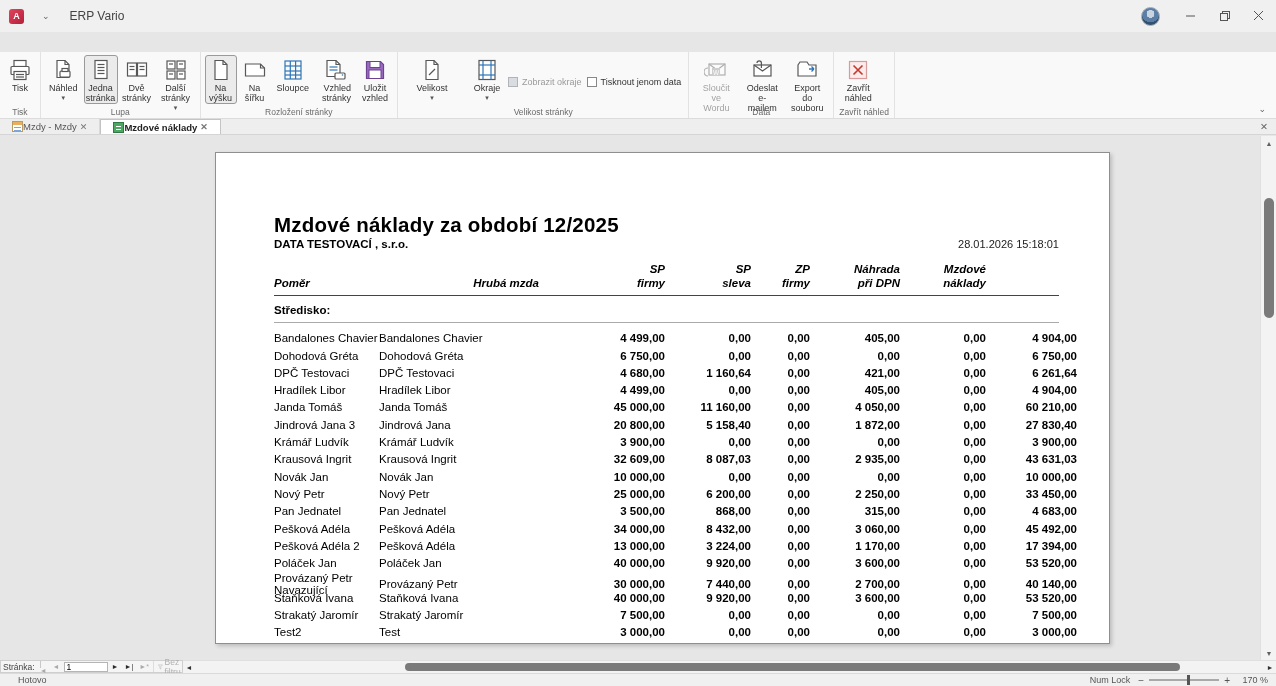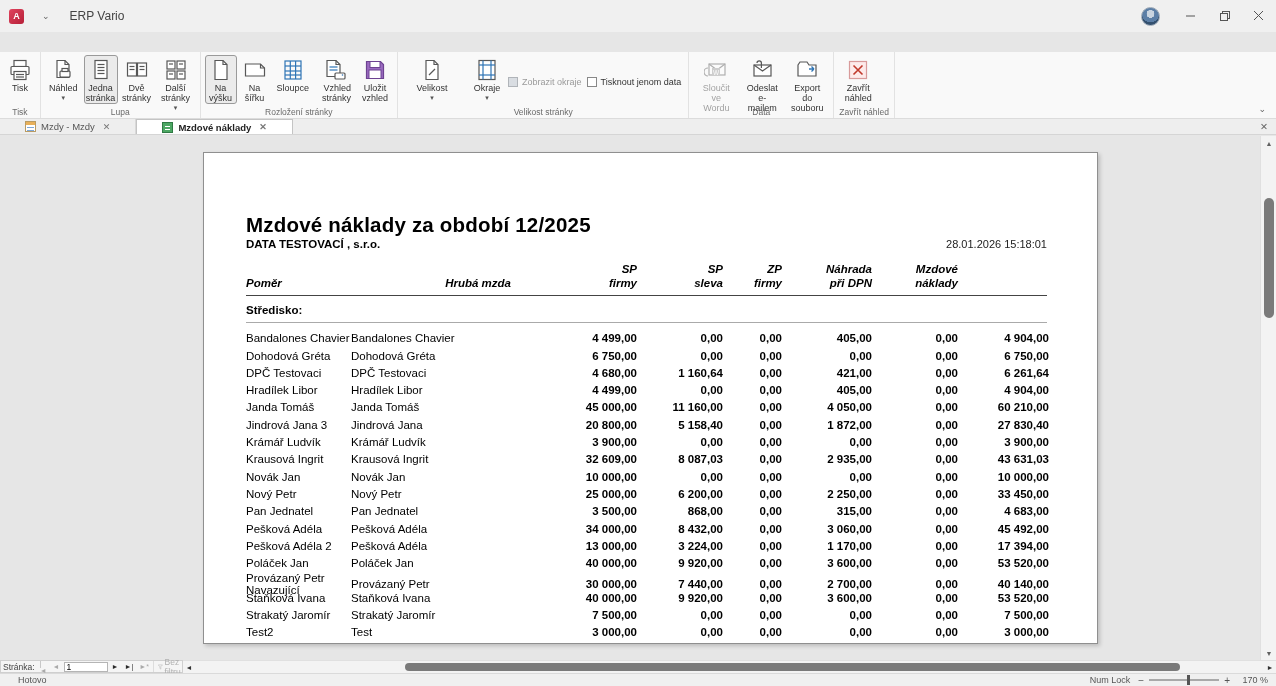--- a/index.html
+++ b/index.html
@@ -34,33 +34,33 @@
   .caret { font-size:7px; color:#555; line-height:1; margin-top:1px; }
   .chk-col { display:flex; flex-direction:row; justify-content:flex-start; padding:5px 4px 0 4px; gap:5px; }
   .chk-row { display:flex; align-items:center; gap:4px; font-size:9px; white-space:nowrap; }
   .chk-box { width:10px; height:10px; border:1px solid #888; background:#fff; flex:none; }
   .chk-row.disabled { color:#9a9a9a; }
   .chk-row.disabled .chk-box { background:#d9dde2; border-color:#b0b4b9; }
   .ribbon-collapse { position:absolute; right:10px; bottom:4px; font-size:9px; color:#666; }
 
   
   .tabbar { position:absolute; top:119px; left:0; right:0; height:16px; background:#eeeeee; border-bottom:1px solid #d5d5d5; display:flex; align-items:stretch; }
-  .doc-tab { display:flex; align-items:center; gap:5px; padding:0 25px; font-size:9.5px; color:#555; border-right:1px solid #d9d9d9; background:#eeeeee; }
+  .doc-tab { display:flex; align-items:center; padding:0 12px; font-size:9.5px; color:#555; border-right:1px solid #d9d9d9; background:#eeeeee; }
   .doc-tab.active { background:#ffffff; color:#222; font-weight:bold; border:1px solid #c4c4c4; border-bottom:none; }
   .tab-close { font-size:9px; color:#777; margin-left:3px; }
   .tabicon1 { width:11px; height:11px; background:#fff; border:1px solid #b99b63; position:relative; flex:none; }
   .tabicon1::before { content:""; position:absolute; top:0; left:0; right:0; height:3px; background:#e8b05a; }
   .tabicon1::after { content:""; position:absolute; top:5px; left:1px; right:1px; height:4px; background:repeating-linear-gradient(#7da7d9 0 1px, transparent 1px 3px); }
   .tabicon2 { width:11px; height:11px; background:#4ca763; border:1px solid #2f7a44; position:relative; flex:none; }
   .tabicon2::after { content:""; position:absolute; top:3px; left:2px; right:2px; height:6px; background:repeating-linear-gradient(#ffffff 0 1px, transparent 1px 3px); }
   .tabbar-close { margin-left:auto; padding:0 8px; font-size:9.5px; color:#666; display:flex; align-items:center; }
 
   
   .preview { position:absolute; top:136px; left:0; right:0; height:524px; background:#e6e6e6; overflow:hidden; }
-  .page { position:absolute; left:203px; top:16px; width:895px; height:492px; background:#fff; border:1px solid #8f8f8f; box-shadow:2px 2px 4px rgba(0,0,0,.18); overflow:hidden; }
+  .page { position:absolute; left:215px; top:16px; width:895px; height:492px; background:#fff; border:1px solid #8f8f8f; box-shadow:2px 2px 4px rgba(0,0,0,.18); overflow:hidden;padding-left:16px; }
   .page-content { padding:60px 50px 0 42px; color:#000; }
   .rep-title { font-size:20.5px; font-weight:bold; letter-spacing:.2px; }
   .rep-subrow { display:flex; justify-content:space-between; align-items:baseline; margin-top:1px; }
   .rep-company { font-size:11.5px; font-weight:bold; }
   .rep-date { font-size:11px; color:#222; }
   .thead { display:grid; grid-template-columns:105px 160px 126px 86px 59px 90px 86px 91px; margin-top:13px; border-bottom:1px solid #444; padding-bottom:4px; font-size:11.5px; font-weight:bold; font-style:italic; }
   .hcell { display:flex; flex-direction:column; justify-content:flex-end; line-height:1.2; }
   .section-row { font-size:11.5px; font-weight:bold; padding:8px 0 6px; border-bottom:1px solid #aaa; }
   .tbody { margin-top:7px; }
   .trow { display:grid; grid-template-columns:105px 160px 126px 86px 59px 90px 86px 91px; height:17.3px; align-items:center; font-size:11.5px; }

